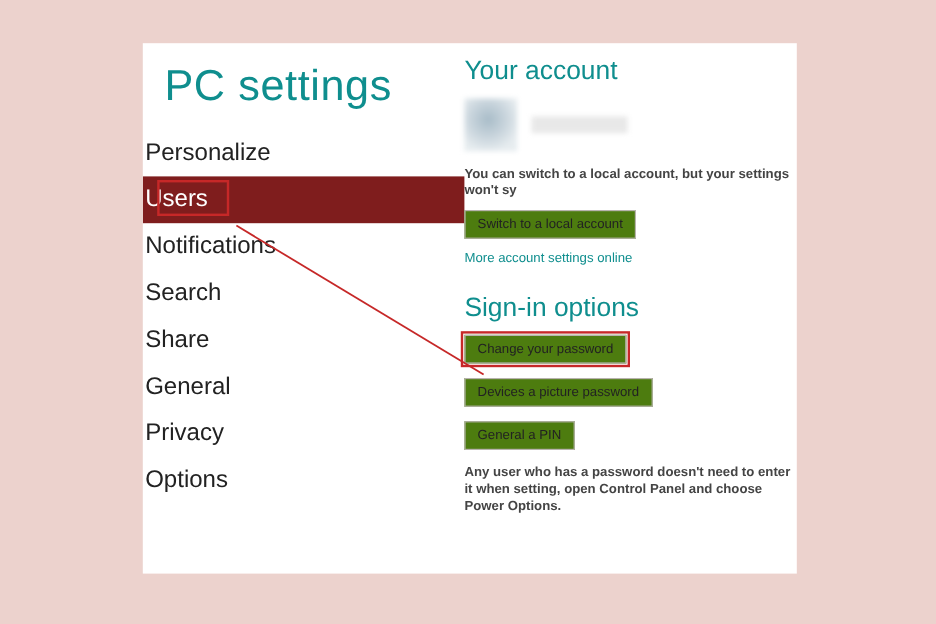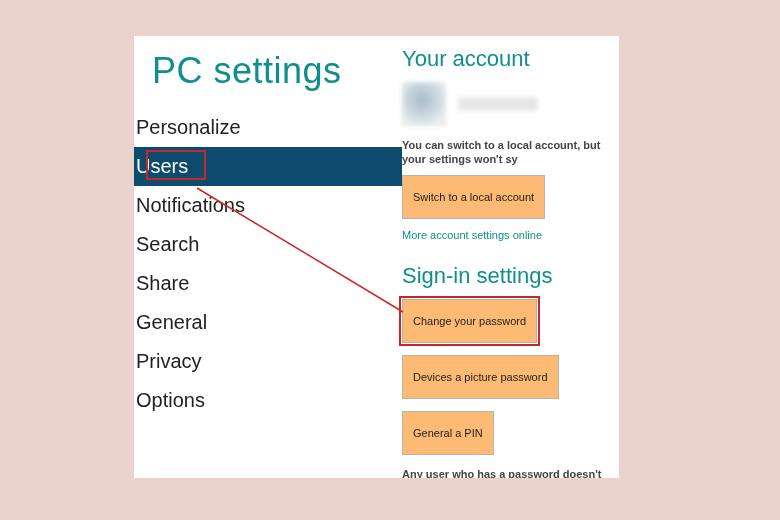--- a/index.html
+++ b/index.html
@@ -6,23 +6,23 @@
   body {
     width: 780px;
     height: 520px;
     background: #ecd2cd;
     font-family: "Segoe UI", Arial, sans-serif;
     position: relative;
     overflow: hidden;
   }
   .window {
     position: absolute;
-    left: 134px;
+    left: 119px;
     top: 36px;
-    width: 485px;
+    width: 545px;
     height: 442px;
     background: #ffffff;
     display: flex;
     overflow: hidden;
   }
   .sidebar {
     width: 268px;
     flex-shrink: 0;
     padding-top: 6px;
   }
@@ -35,21 +35,21 @@
   }
   .nav-item {
     font-size: 20px;
     font-weight: 300;
     color: #222;
     padding: 8px 2px;
     cursor: pointer;
     position: relative;
   }
   .nav-item.selected {
-    background: #0c4a6e;
+    background: #7f1d1d;
     color: #ffffff;
   }
   .nav-item .highlight-box {
     position: absolute;
     left: 12px;
     top: 3px;
     width: 60px;
     height: 30px;
     border: 2px solid #c62828;
     pointer-events: none;
@@ -87,23 +87,23 @@
     font-size: 11px;
     color: #444;
     margin-bottom: 8px;
     line-height: 1.3;
     font-weight: bold;
   }
   .btn {
     display: inline-block;
     font-size: 11px;
     color: #222;
-    background: #fdba74;
+    background: #4d7c0f;
     border: 1px solid #b7b3ad;
-    padding: 15px 10px;
+    padding: 5px 10px;
     cursor: pointer;
     margin-bottom: 10px;
   }
   .btn.outlined {
     outline: 2px solid #c62828;
     outline-offset: 1px;
   }
   .link-text {
     font-size: 11px;
     color: #0f8e8e;
@@ -142,21 +142,21 @@
     <div class="section-heading">Your account</div>
     <div class="account-row">
       <div class="avatar"></div>
       <div class="account-name"></div>
     </div>
     <div class="body-text">You can switch to a local account, but your settings won't sy</div>
     <div class="btn">Switch to a local account</div>
     <div class="link-text">More account settings online</div>
 
     <div class="signin-section">
-      <div class="section-heading">Sign-in settings</div>
+      <div class="section-heading">Sign-in options</div>
       <div class="btn btn-block outlined">Change your password</div>
       <div class="btn btn-block">Devices a picture password</div>
       <div class="btn btn-block">General a PIN</div>
       <div class="body-text">Any user who has a password doesn't need to enter it when setting, open Control Panel and choose Power Options.</div>
     </div>
   </div>
 </div>
 
 <svg class="annotation-line" style="left:0;top:0;width:780px;height:520px;">
   <line x1="197" y1="188" x2="403" y2="312" stroke="#c62828" stroke-width="1.5"></line>

